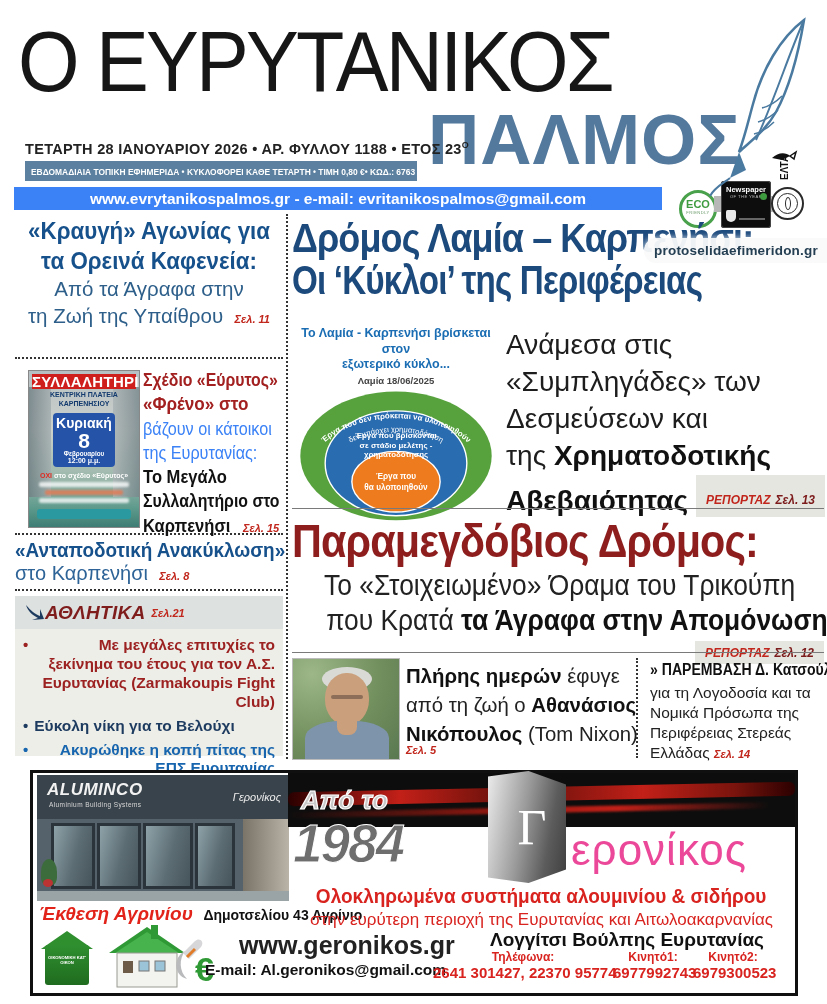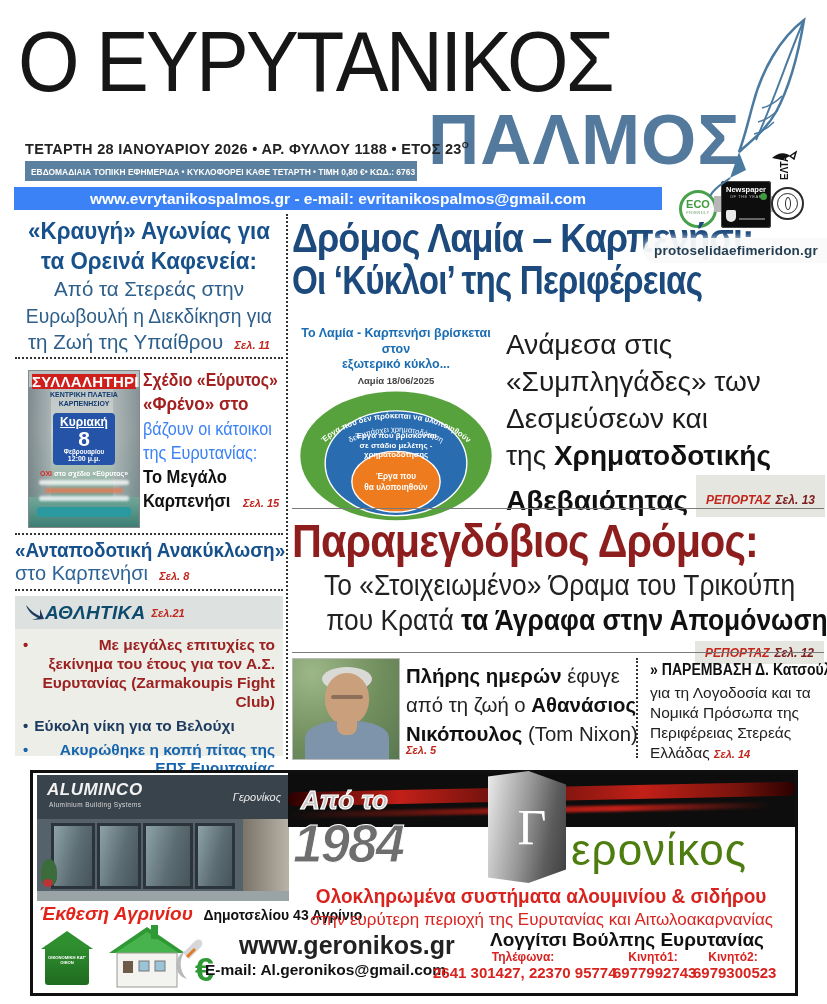--- a/index.html
+++ b/index.html
@@ -75,38 +75,38 @@
           overflow:hidden;text-align:center;}
   .poster .cliff-l{position:absolute;left:0;top:16px;width:22px;height:110px;
           background:linear-gradient(90deg,#6e7d82,#a3adaf);opacity:.8;}
   .poster .cliff-r{position:absolute;right:0;top:16px;width:26px;height:110px;
           background:linear-gradient(270deg,#77868b,#aab3b4);opacity:.8;}
   .poster .banner{position:relative;margin:3px 3px 0;background:#cf1f1d;color:#fff;
           font-size:15px;font-weight:800;letter-spacing:.3px;line-height:15px;height:15px;}
   .poster .venue{position:relative;font-size:7px;font-weight:800;color:#123a6e;line-height:1.25;margin-top:2px;}
   .poster .datebox{position:relative;margin:4px auto 0;width:62px;background:#2553a8;border-radius:4px;
           color:#fff;padding:2px 0 3px;}
-  .poster .datebox .day{font-size:12px;font-weight:700;text-decoration:underline;}
+  .poster .datebox .day{font-size:14px;font-weight:700;}
   .poster .datebox .num{font-size:21px;font-weight:800;line-height:.95;}
   .poster .datebox .mon{font-size:6.3px;font-weight:700;}
   .poster .datebox .time{font-size:7px;font-weight:800;}
   .poster .slogan{position:relative;margin-top:5px;font-size:7px;font-weight:800;}
   .poster .slogan .no{color:#e02a20;}
   .poster .slogan .rest{color:#fff;}
   .poster .blur1,.poster .blur2,.poster .blur3{position:relative;height:5px;margin:3px 10px 0;
           background:rgba(255,255,255,.75);filter:blur(1px);border-radius:2px;}
   .poster .blur2{background:rgba(230,120,80,.8);margin:3px 16px 0;}
   .poster .tealbar{position:relative;margin:6px 8px 0;height:10px;background:#2a9aa0;border-radius:3px;
           filter:blur(.4px);}
 
   
   .sports{top:596px;}
   .sports-head{position:absolute;left:0;top:0;width:268px;height:33px;background:#dde1df;
                display:flex;align-items:center;padding-left:8px;box-sizing:border-box;}
-  .sports-head .t{font-size:19px;font-weight:800;font-style:italic;color:#0c4a6e;letter-spacing:.3px;}
+  .sports-head .t{font-size:19px;font-weight:800;font-style:italic;color:#7f1d1d;letter-spacing:.3px;}
   .sports-head .p{margin-left:6px;}
   .sports-body{position:absolute;left:0;top:33px;width:268px;height:127px;background:#edeee8;
                padding:7px 8px 0 8px;box-sizing:border-box;}
   .sports-item{display:flex;margin-bottom:5px;line-height:1.22;}
   .sports-item .dot{font-size:15px;font-weight:700;margin-right:6px;}
   .sports-item .tx{font-size:15.5px;font-weight:700;text-align:right;}
   .si1{color:#9c2121;} .si2{color:#1d3a5f;} .si3{color:#1765ae;}
 
   
   .s1h{left:292px;top:218px;line-height:1.04;}
@@ -182,21 +182,21 @@
         background:linear-gradient(90deg,transparent,#8e1810 40%,#c22018 65%,transparent 95%);filter:blur(1px);}
   .since{position:absolute;left:268px;top:12px;font-size:26px;font-weight:800;font-style:italic;color:#c9c9c9;
          -webkit-text-stroke:1.2px #fff;z-index:3;}
   .year{position:absolute;left:260px;top:40px;font-size:53px;font-weight:800;font-style:italic;color:#6e6e6e;
         -webkit-text-stroke:1px #fff;z-index:3;letter-spacing:-2px;}
   .door{position:absolute;left:455px;top:-2px;width:78px;height:112px;z-index:3;
         background:linear-gradient(100deg,#ececec 0%,#9a9a9a 45%,#5c5c5c 75%,#3f3f3f 100%);
         clip-path:polygon(0 5%,52% 0,100% 12%,100% 88%,52% 100%,0 95%);
         display:flex;align-items:center;justify-content:center;}
   .door span{font-family:"Liberation Serif","DejaVu Serif",serif;font-size:50px;color:#fff;margin-left:10px;}
-  .brandrest{position:absolute;left:538px;top:52px;font-size:44px;color:#4d7c0f;letter-spacing:1px;z-index:3;}
+  .brandrest{position:absolute;left:538px;top:52px;font-size:44px;color:#ec4899;letter-spacing:1px;z-index:3;}
   .tag1{position:absolute;left:255px;top:112px;width:507px;text-align:center;}
   .tag1 span{font-size:20px;font-weight:800;color:#d8231f;}
   .tag2{position:absolute;left:255px;top:137px;width:507px;text-align:center;}
   .tag2 span{font-size:17px;color:#d8231f;}
   .addr{position:absolute;left:255px;top:156px;width:476px;text-align:right;}
   .addr span{font-size:19px;font-weight:800;color:#111;}
   .phones{position:absolute;left:400px;top:177px;width:340px;display:flex;}
   .ph-col{text-align:center;}
   .ph-col .lab{font-size:12px;font-weight:800;color:#d8231f;}
   .ph-col .val{font-size:15px;font-weight:800;color:#d8231f;white-space:nowrap;}
@@ -256,22 +256,21 @@
   </div>
 
   <div class="abs vdash-left"></div>
   <div class="abs hdash" style="left:15px;top:357px;width:268px;"></div>
   <div class="abs hdash" style="left:15px;top:533px;width:268px;"></div>
   <div class="abs hdash" style="left:15px;top:589px;width:268px;"></div>
 
   <div class="abs lcol a1">
     <div class="h"><span class="sxc" style="transform:scaleX(.93)">«Κραυγή» Αγωνίας για</span></div>
     <div class="h"><span class="sxc" style="transform:scaleX(.93)">τα Ορεινά Καφενεία:</span></div>
-    <div class="d"><span class="sxc">Από τα Στερεάς στην</span></div>
-    <div class="d"><span class="sxc" style="transform:scaleX(.94)">Ευρωβουλή η Διεκδίκηση για</span></div>
+    <div class="d"><span class="sxc">Από τα Άγραφα στην</span></div>
     <div class="d"><span class="sxc">τη Ζωή της Υπαίθρου</span>&nbsp;&nbsp;<span class="pageref">Σελ. 11</span></div>
   </div>
 
   <div class="abs lcol a2" style="height:164px;">
     <div class="poster">
       <div class="cliff-l"></div>
       <div class="cliff-r"></div>
       <div class="banner">ΣΥΛΛΑΛΗΤΗΡΙΟ</div>
       <div class="venue"><span>ΚΕΝΤΡΙΚΗ ΠΛΑΤΕΙΑ</span><br><span>ΚΑΡΠΕΝΗΣΙΟΥ</span></div>
       <div class="datebox">
@@ -285,20 +284,21 @@
       <div class="blur2"></div>
       <div class="blur1"></div>
       <div class="tealbar"></div>
     </div>
     <div class="a2-text">
       <div class="rh"><span class="sx" style="transform:scaleX(.88)">Σχέδιο «Εύρυτος»</span></div>
       <div class="rh"><span class="sx" style="transform:scaleX(.95)">«Φρένο» στο</span></div>
       <div class="dn"><span class="sx" style="transform:scaleX(.9)">βάζουν οι κάτοικοι</span></div>
       <div class="dn"><span class="sx" style="transform:scaleX(.9)">της Ευρυτανίας:</span></div>
       <div class="db"><span class="sx" style="transform:scaleX(.92)">Το Μεγάλο</span></div>
+      <div class="db"><span class="sx" style="transform:scaleX(.88)">Συλλαλητήριο στο</span></div>
       <div class="db"><span class="sx" style="transform:scaleX(.92)">Καρπενήσι</span>&nbsp;<span class="pageref">Σελ. 15</span></div>
     </div>
   </div>
 
   <div class="abs lcol a3">
     <div class="h"><span class="sx" style="transform:scaleX(.9)">«Ανταποδοτική Ανακύκλωση»</span></div>
     <div class="d"><span>στο Καρπενήσι</span>&nbsp;&nbsp;<span class="pageref">Σελ. 8</span></div>
   </div>
 
   <div class="abs lcol sports" style="height:160px;">

